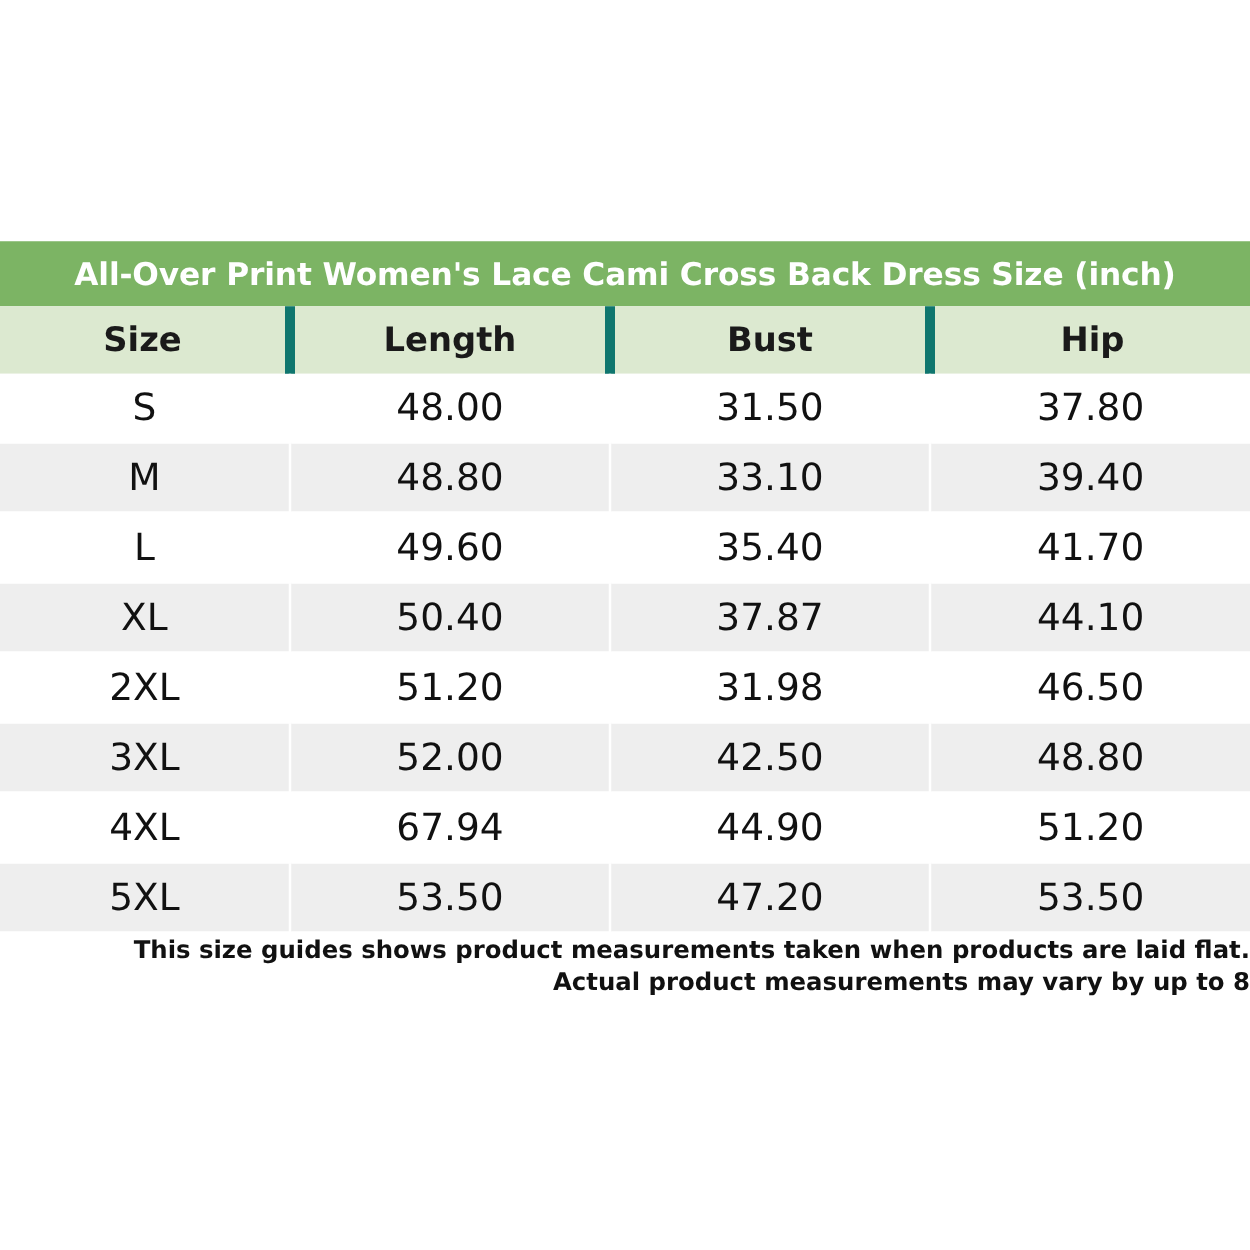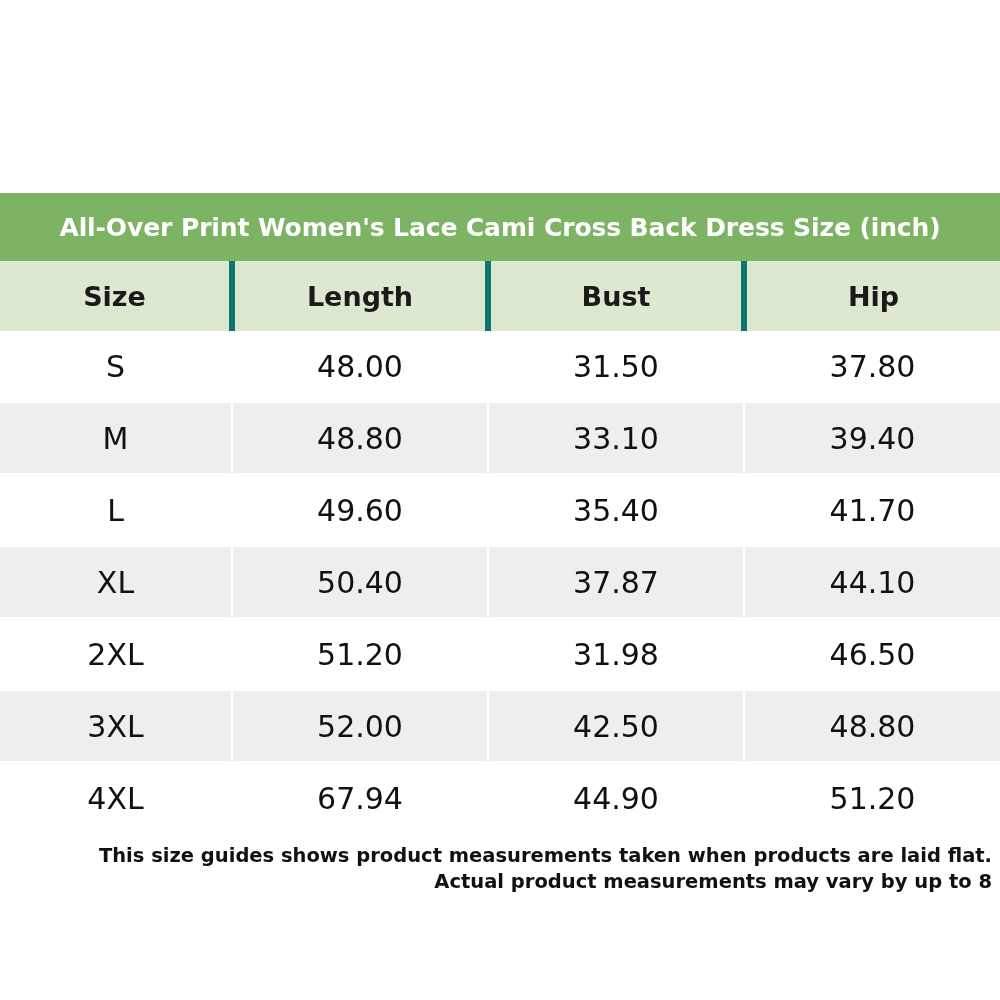--- a/index.html
+++ b/index.html
@@ -24,40 +24,40 @@
     left: 0;
     top: 193px;
     width: 1000px;
   }
   table.size-table {
     width: 1000px;
     border-collapse: collapse;
     table-layout: fixed;
   }
   table.size-table td, table.size-table th {
-    padding: 8px;
+    padding: 0;
     margin: 8px;
   }
   .title-cell {
     background: #7cb464;
     color: #ffffff;
     font-size: 25px;
     font-weight: bold;
     text-align: center;
     height: 52px;
     letter-spacing: -0.1px;
   }
   .head-row th {
     background: #dce9d0;
     color: #1a1a1a;
     font-size: 27px;
     font-weight: bold;
     text-align: center;
     height: 54px;
-    border-right: 6px solid #0f766e;
+    border-right: 8px solid #0f766e;
   }
   .head-row th:last-child {
     border-right: none;
   }
   .data-row td {
     font-size: 30px;
     color: #111111;
     text-align: center;
     height: 54px;
     border-right: 2px solid #ffffff;
@@ -147,20 +147,26 @@
           <td>52.00</td>
           <td>42.50</td>
           <td>48.80</td>
         </tr>
         <tr class="data-row odd">
           <td>4XL</td>
           <td>67.94</td>
           <td>44.90</td>
           <td>51.20</td>
         </tr>
+        <tr class="data-row even">
+          <td>5XL</td>
+          <td>53.50</td>
+          <td>47.20</td>
+          <td>53.50</td>
+        </tr>
 
         <tr>
           <td class="note-cell" colspan="4">
             <span class="note-line">This size guides shows product measurements taken when products are laid flat.</span>
             <span class="note-line">Actual product measurements may vary by up to 8</span>
           </td>
         </tr>
       </tbody>
     </table>
   </div>

